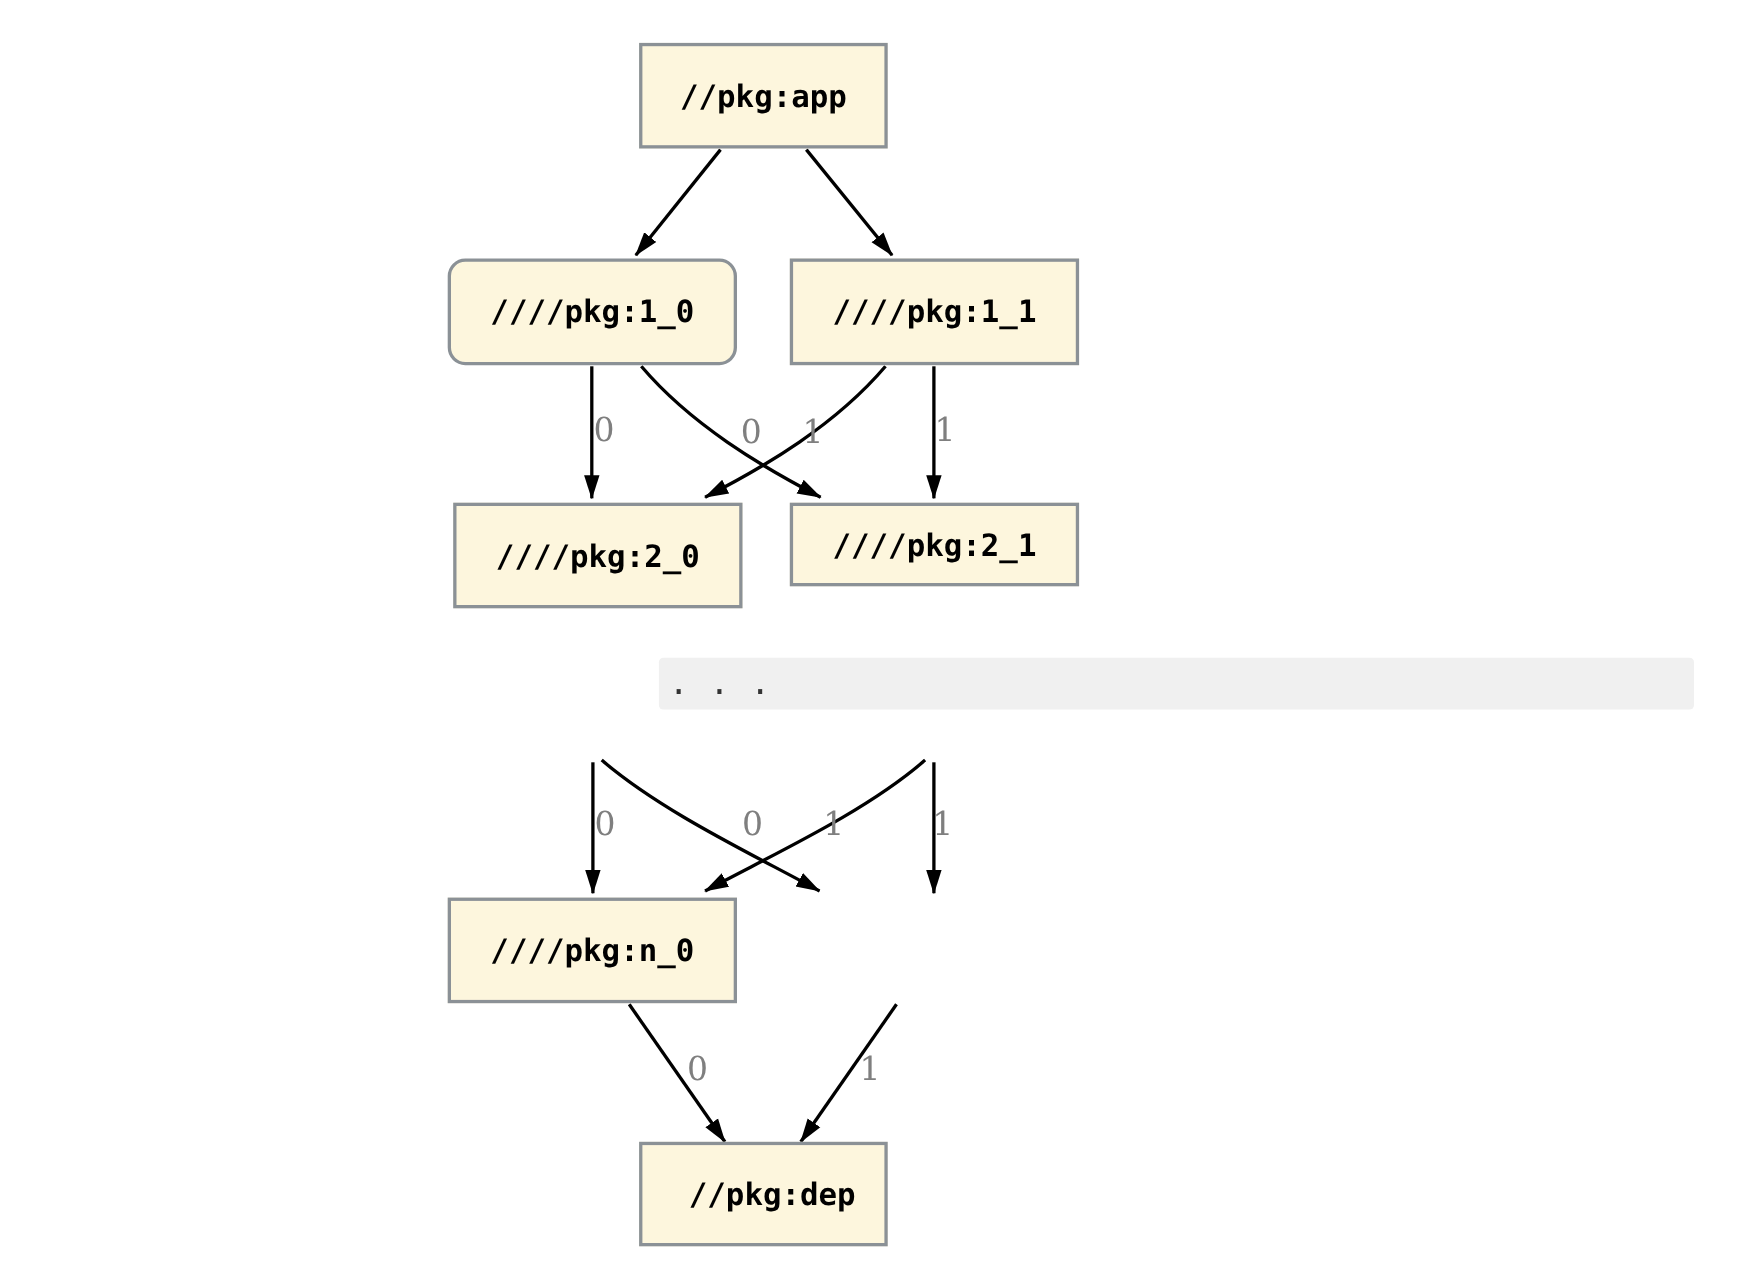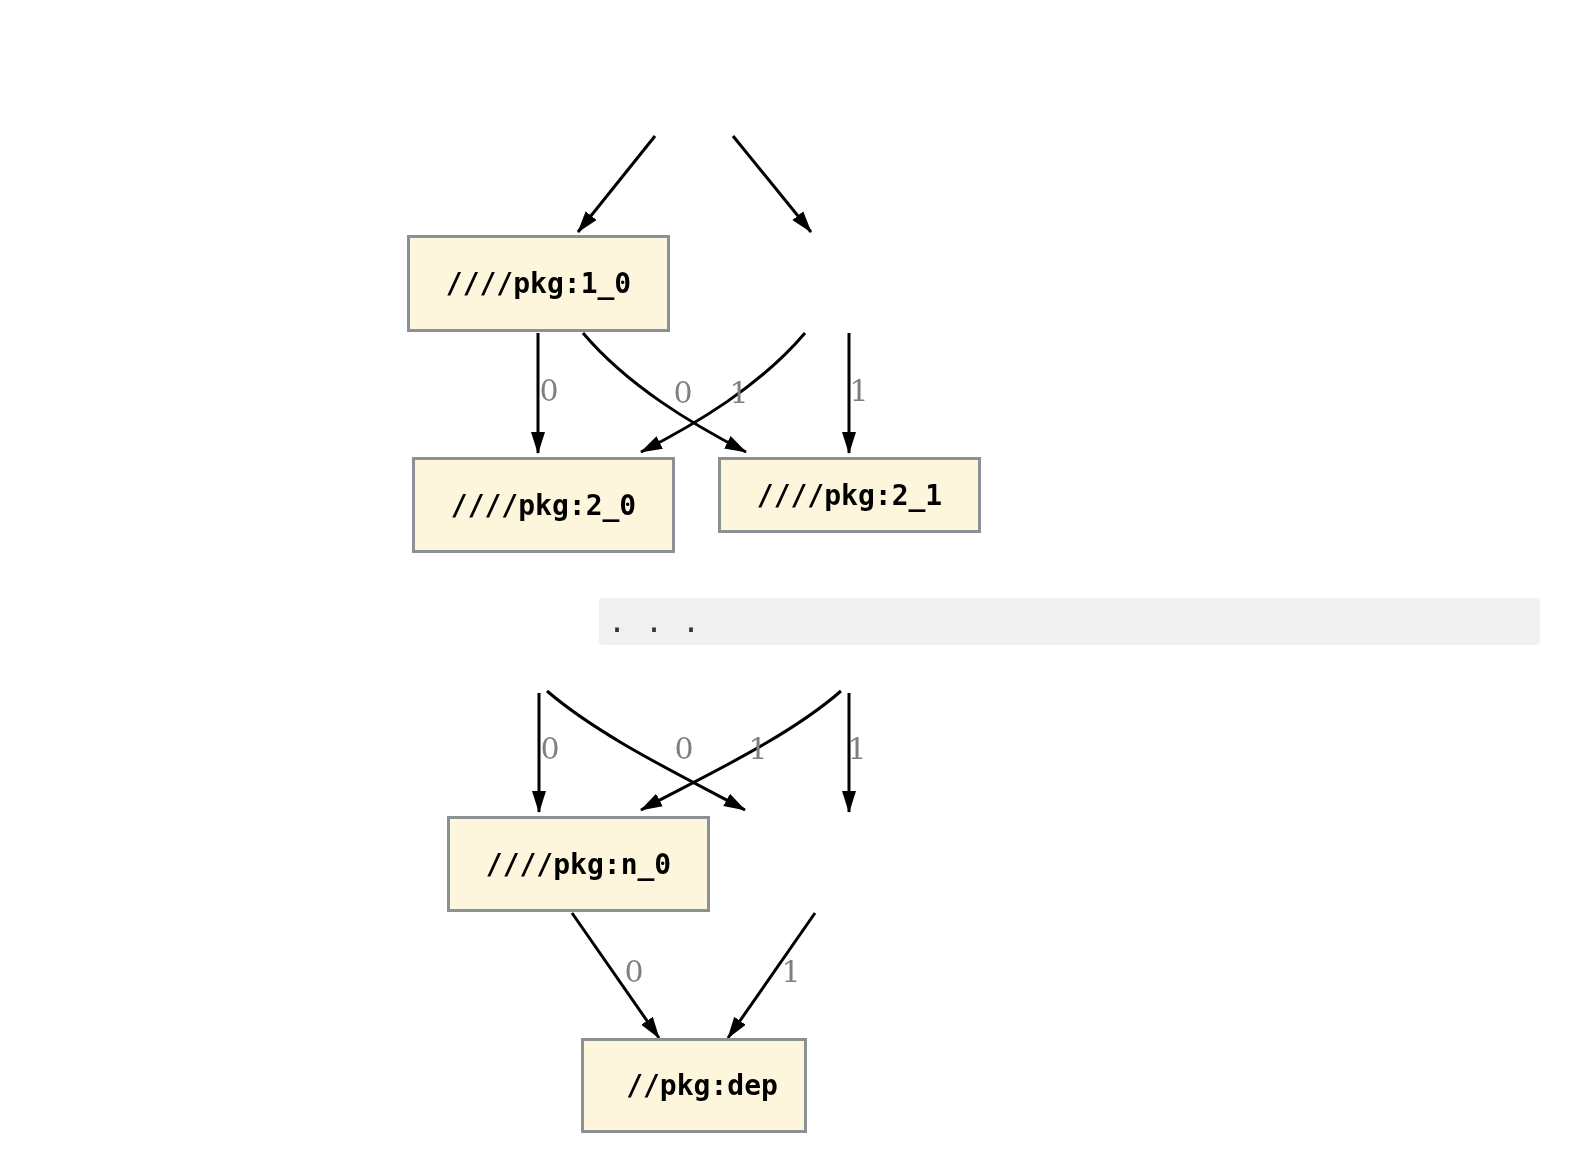--- a/index.html
+++ b/index.html
@@ -111,27 +111,29 @@
 
     <text class="edge-label-text" x="550" y="759">0</text>
     <text class="edge-label-text" x="684" y="759">0</text>
     <text class="edge-label-text" x="758" y="759">1</text>
     <text class="edge-label-text" x="857" y="759">1</text>
 
     <text class="edge-label-text" x="634" y="982">0</text>
     <text class="edge-label-text" x="791" y="982">1</text>
   </svg>
 
+  <div class="node" style="left:581px; top:39px; width:226px; height:96px;">//pkg:app</div>
 
-  <div class="node" style="left:407px; top:235px; width:263px; height:97px;">////pkg:1_0</div>
+  <div class="node" style="left:407px; top:235px; width:263px; height:97px;border-radius:16px;">////pkg:1_0</div>
+  <div class="node" style="left:718px; top:235px; width:263px; height:97px;">////pkg:1_1</div>
 
   <div class="node" style="left:412px; top:457px; width:263px; height:96px;">////pkg:2_0</div>
   <div class="node" style="left:718px; top:457px; width:263px; height:76px;">////pkg:2_1</div>
 
   <div class="elided-band">
     <span>...</span>
   </div>
 
-  <div class="node" style="left:407px; top:816px; width:263px; height:96px;margin-left:40px;">////pkg:n_0</div>
+  <div class="node" style="left:407px; top:816px; width:263px; height:96px;">////pkg:n_0</div>
 
   <div class="node" style="left:581px; top:1038px; width:226px; height:95px;padding-left:16px;">//pkg:dep</div>
 
 </div>
 
 </body></html>

